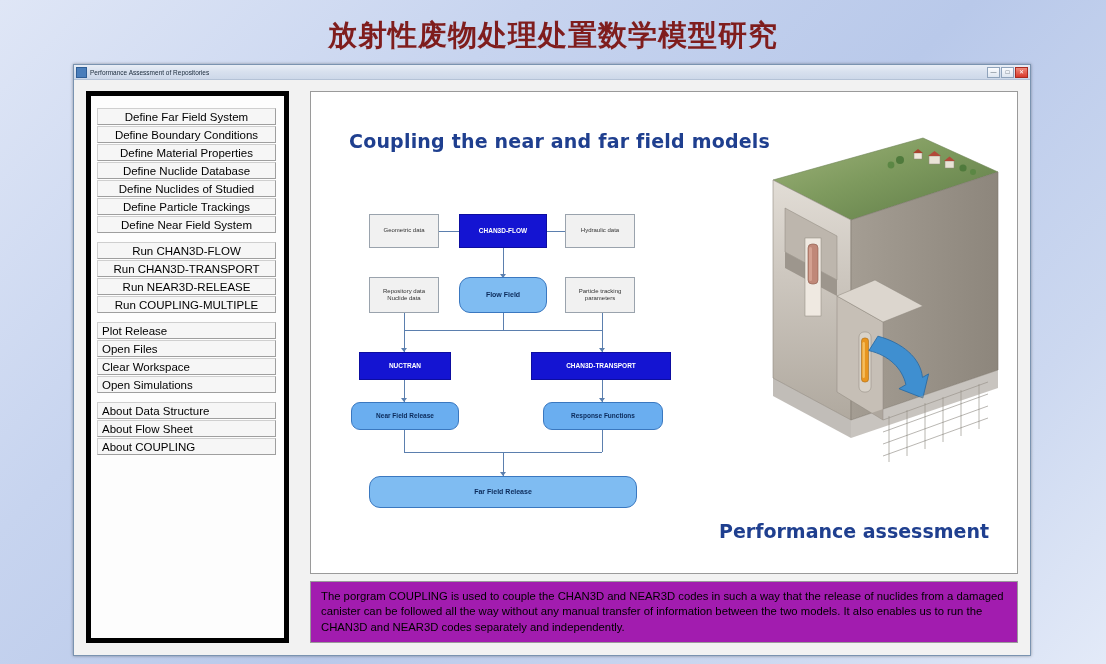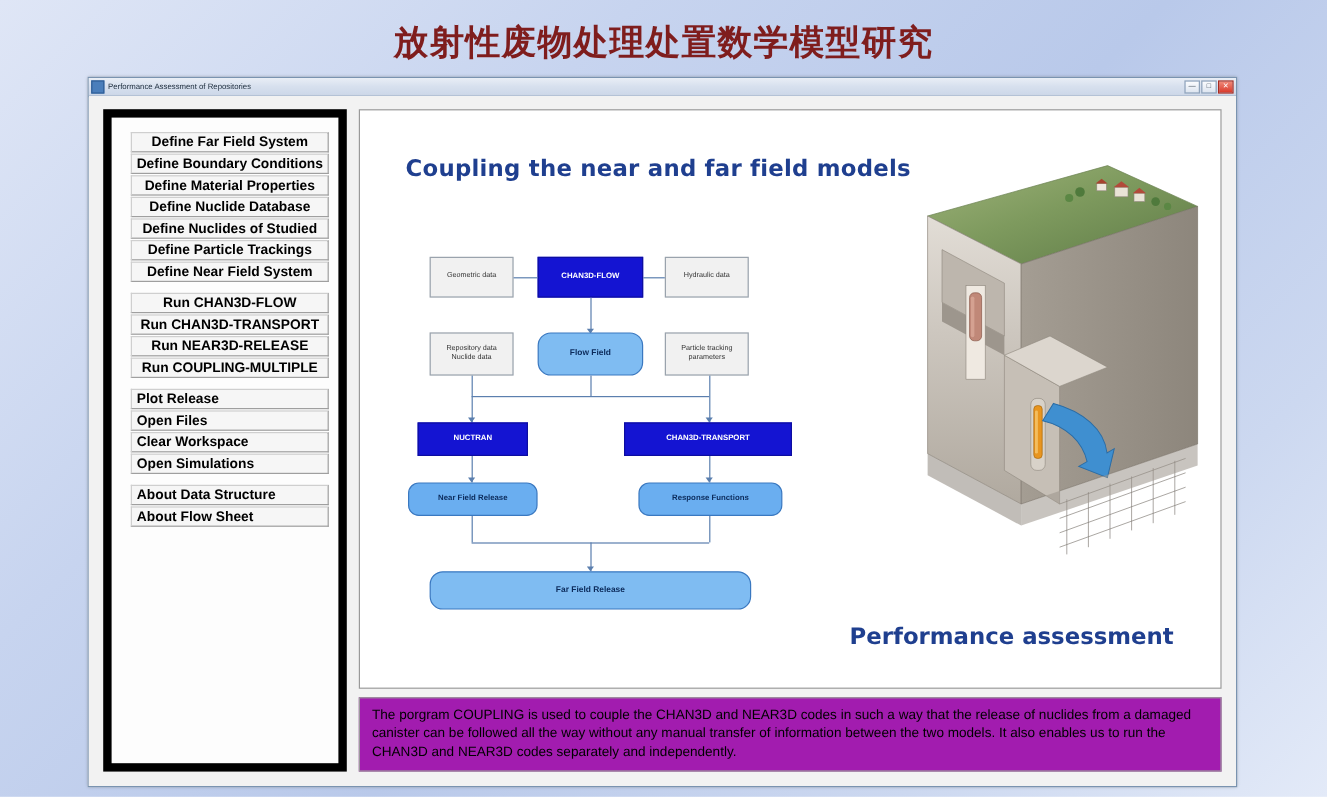--- a/index.html
+++ b/index.html
@@ -96,25 +96,24 @@
     display: flex;
     padding: 10px 12px 12px 12px;
     box-sizing: border-box;
     background: #f2f2f2;
   }
 
   
   .menu-panel {
     width: 203px;
     background: #fdfdfd;
-    border: 7px solid #000000;
-    box-sizing: border-box;
-    padding: 12px 8px 10px 16px;
+    border: 5px solid #000000;
+    box-sizing: border-box;
+    padding: 12px 8px 10px 6px;
     flex: 0 0 auto;
-    font-weight: bold;
   }
   .menu-group {
     margin-bottom: 9px;
   }
   .menu-group:last-child { margin-bottom: 16px; }
   .menu-item {
     height: 17px;
     line-height: 16px;
     background: #f6f6f6;
     border: 1px solid #9f9f9f;
@@ -127,21 +126,21 @@
     margin-bottom: 1px;
     white-space: nowrap;
     overflow: hidden;
     font-family: "Liberation Sans", sans-serif;
   }
   .menu-item.centered { text-align: center; padding-left: 0; }
 
   
   .content {
     flex: 1 1 auto;
-    margin-left: 10px;
+    margin-left: 21px;
     display: flex;
     flex-direction: column;
   }
   .diagram-area {
     flex: 1 1 auto;
     background: #ffffff;
     border: 1px solid #9a9a9a;
     position: relative;
     overflow: hidden;
     box-sizing: border-box;
@@ -283,20 +282,21 @@
       <div class="menu-group">
         <div class="menu-item">Plot Release</div>
         <div class="menu-item">Open Files</div>
         <div class="menu-item">Clear Workspace</div>
         <div class="menu-item">Open Simulations</div>
       </div>
 
       <div class="menu-group">
         <div class="menu-item">About Data Structure</div>
         <div class="menu-item">About Flow Sheet</div>
+        <div class="menu-item">About COUPLING</div>
       </div>
 
     </div>
 
     <div class="content">
 
       <div class="diagram-area">
 
         <div class="diagram-title">Coupling the near and far field models</div>
 

